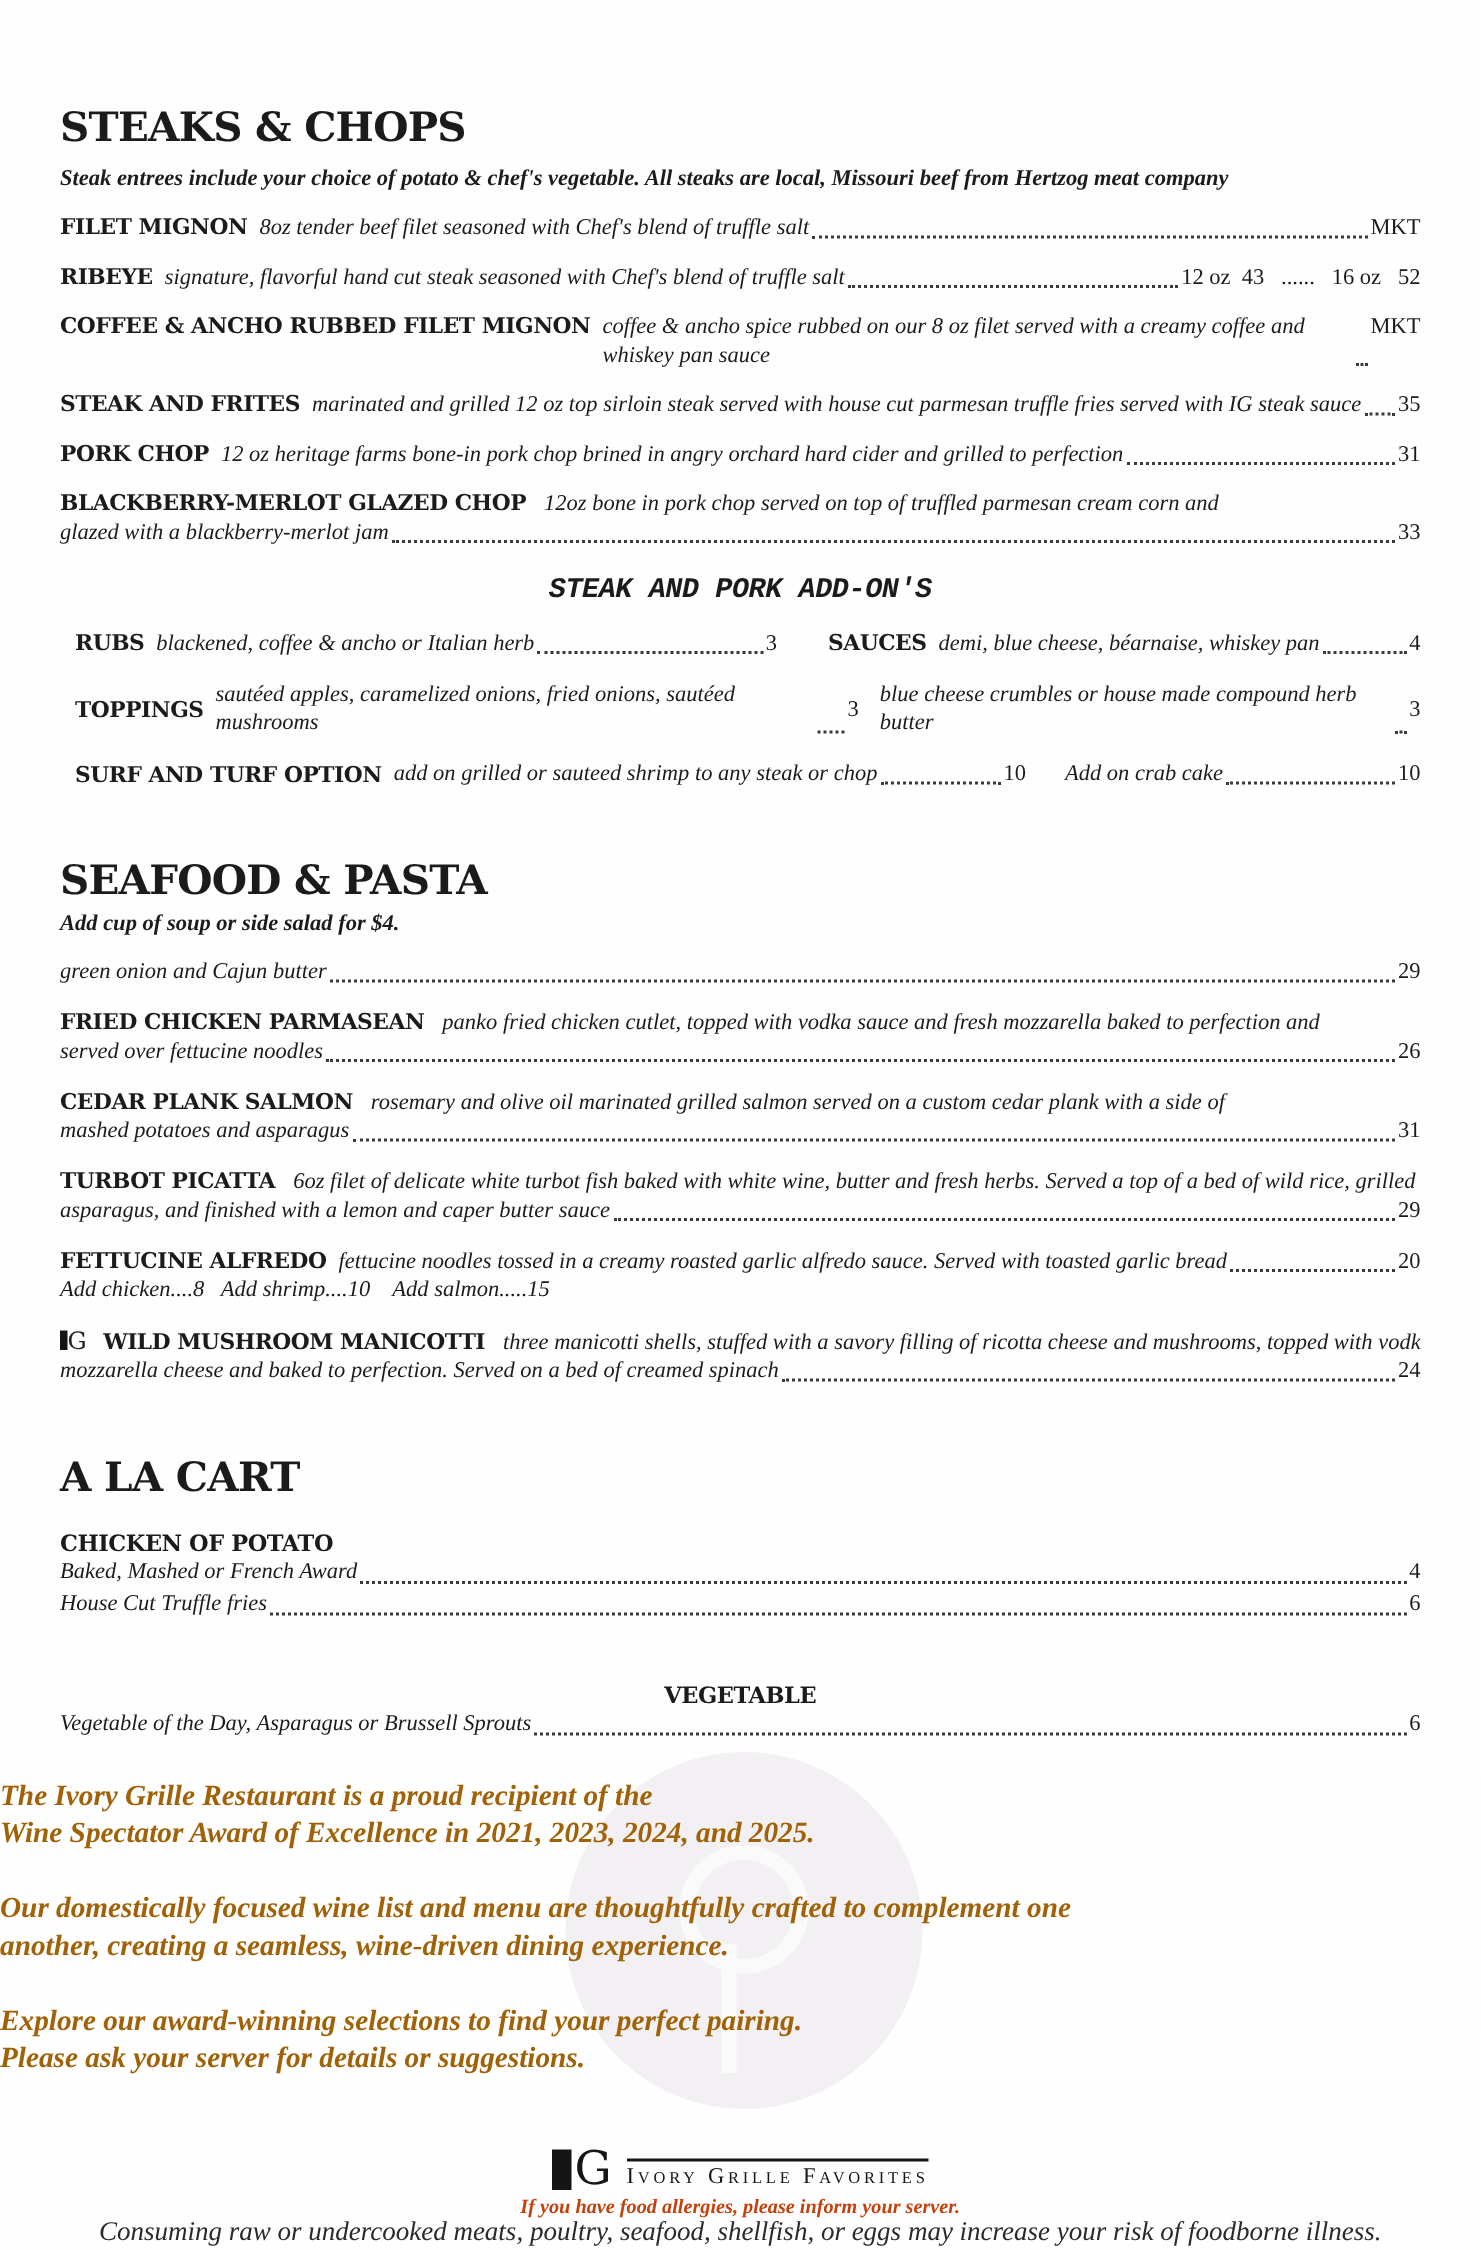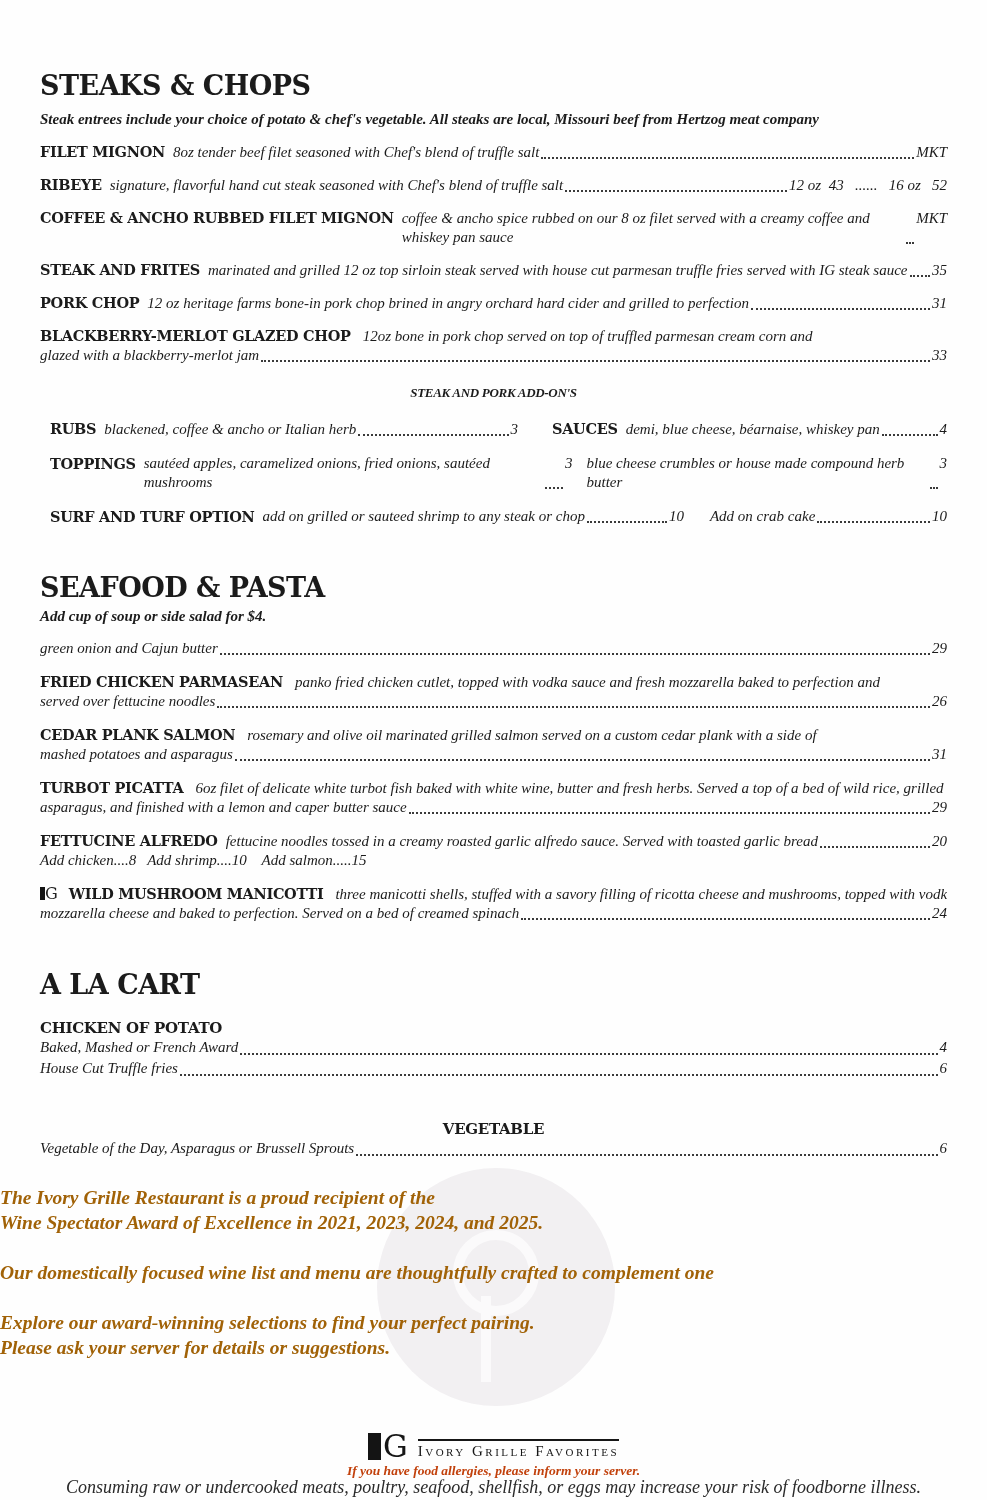--- a/index.html
+++ b/index.html
@@ -19,31 +19,31 @@
   .note.tight{margin-top:5px;}
   .items{margin:0;}
   .item1{display:flex;align-items:baseline;line-height:19px;margin-top:13px;}
   .item1.first{margin-top:14px;}
   .item2{margin-top:13px;}
   .item2 .l1{line-height:19px;white-space:nowrap;overflow:hidden;}
   .item2 .l2{display:flex;align-items:baseline;line-height:19px;}
   .seafood-items .item2{margin-top:14px;}
   .nm{font-family:"DejaVu Serif","Liberation Serif",serif;font-weight:700;font-size:14.5px;letter-spacing:-0.3px;margin-right:8px;white-space:nowrap;}
   .ds{font-style:italic;font-size:15px;}
-  .pr{font-style:italic;font-size:15px;white-space:pre;}
+  .pr{font-size:15px;white-space:pre;}
   .leader{flex:1 1 auto;min-width:8px;height:0;border-bottom:2px dotted #3a3a3a;margin:0 2px 3px;align-self:flex-end;}
   .leader.fix18{flex:0 0 18px;}
   .leader.fix80{flex:0 0 80px;}
   .gap14{flex:0 0 14px;}
   .gap26{flex:0 0 26px;}
   .addon-title{
-    text-align:center;font-style:italic;font-weight:700;font-size:13px;line-height:24px;
-    margin:16px 0 12px;font-family:Liberation Serif, serif;letter-spacing:-0.3px;
+    text-align:center;font-style:italic;font-weight:700;font-size:19px;line-height:24px;
+    margin:16px 0 12px;font-family:Liberation Mono, monospace;letter-spacing:-0.3px;
   }
-  .arow{display:flex;align-items:flex-start;line-height:19px;margin-top:15px;padding:0 0 0 10px;}
+  .arow{display:flex;align-items:center;line-height:19px;margin-top:15px;padding:0 0 0 10px;}
   .arow.pairrow{margin-top:14px;}
   .half{display:flex;align-items:baseline;}
   .half.l{flex:0 0 468px;margin-right:34px;}
   .half.r{flex:1 1 auto;}
   .igmark{white-space:nowrap;margin-right:7px;}
   .igbar{display:inline-block;background:#141414;vertical-align:-1px;}
   .igbar.s{width:5px;height:13px;}
   .igG{font-family:"DejaVu Serif",serif;font-weight:400;color:#222;}
   .igG.s{font-size:16px;letter-spacing:0;}
   .subline{font-style:italic;font-size:15px;line-height:19px;white-space:pre;}
@@ -258,20 +258,21 @@
 
   </div>
 
   <div class="awards">
     <p>
       <span>The Ivory Grille Restaurant is a proud recipient of the</span><br>
       <span>Wine Spectator Award of Excellence in 2021, 2023, 2024, and 2025.</span>
     </p>
     <p>
       <span>Our domestically focused wine list and menu are thoughtfully crafted to complement one</span><br>
+      <span>another, creating a seamless, wine-driven dining experience.</span>
     </p>
     <p>
       <span>Explore our award-winning selections to find your perfect pairing.</span><br>
       <span>Please ask your server for details or suggestions.</span>
     </p>
   </div>
 
   <div class="footer">
     <div class="flogo">
       <span class="igbar b"></span>

